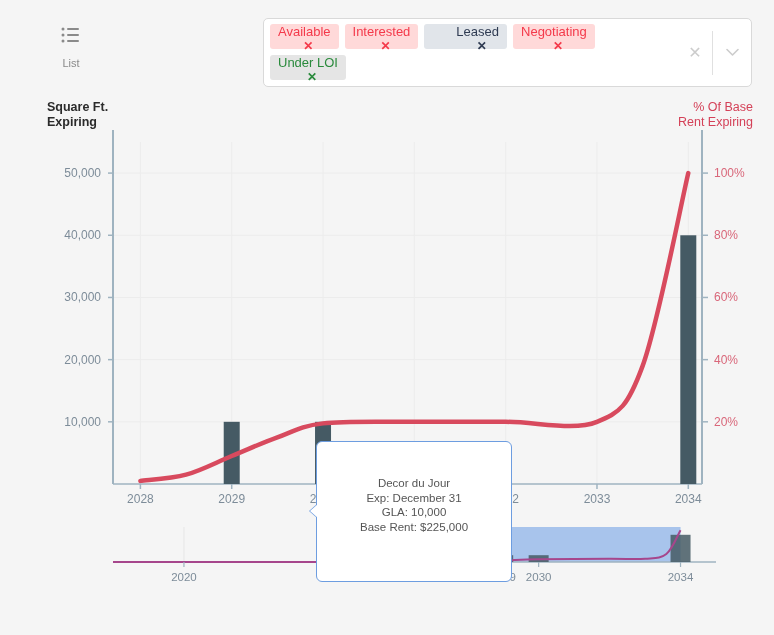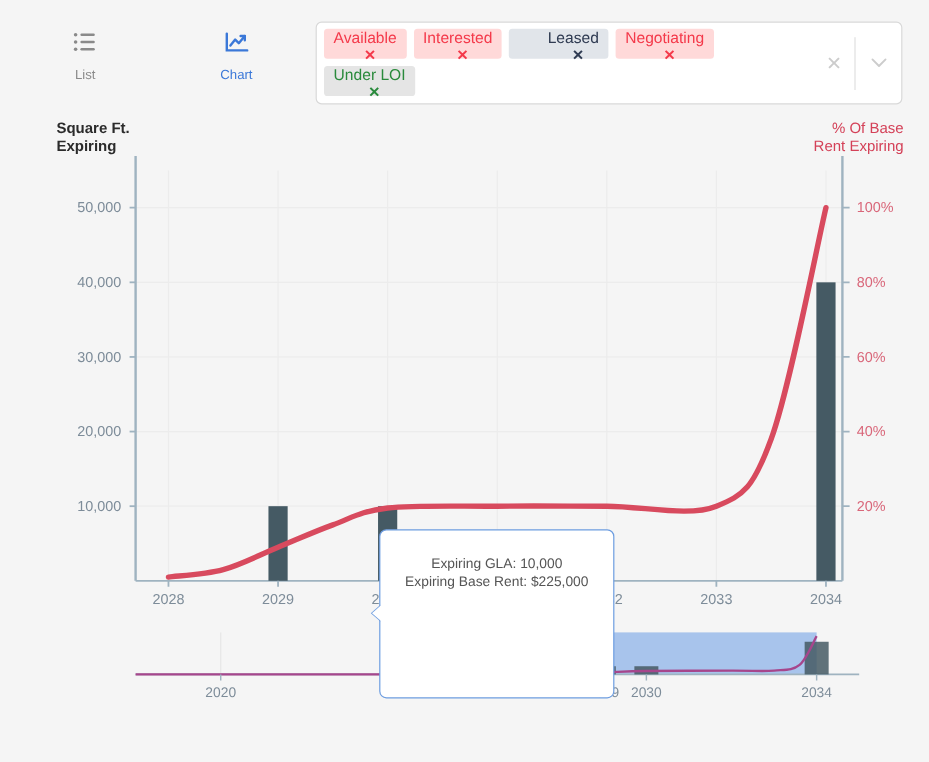--- a/index.html
+++ b/index.html
@@ -232,30 +232,20 @@
           <circle cx="2" cy="9" r="1.5"></circle>
             <rect x="6" y="8" width="12" height="2" rx="1"></rect>
           <circle cx="2" cy="15" r="1.5"></circle>
             <rect x="6" y="14" width="12" height="2" rx="1"></rect>
         </g>
       </svg>
     </span>
     <span class="vt-label">List</span>
   </div>
 
-  <div class="view-toggle" id="view-chart">
-    <span class="vt-icon">
-      <svg width="21" height="20" viewBox="0 0 21 20">
-        <path d="M2 2 L2 16 L19 16" stroke="#3b78d8" stroke-width="2" fill="none" stroke-linecap="round"></path>
-        <path d="M5 12 L9 7 L12 10 L17 4" stroke="#3b78d8" stroke-width="2" fill="none" stroke-linecap="round" stroke-linejoin="round"></path>
-        <path d="M17 4 L17 7.5 M17 4 L13.5 4" stroke="#3b78d8" stroke-width="2" fill="none" stroke-linecap="round"></path>
-      </svg>
-    </span>
-    <span class="vt-label">Chart</span>
-  </div>
 
   <div id="filter-box">
     <div id="filter-tags">
         <div class="tag red">
           <span>Available</span>
           <span class="tag-x">✕</span>
         </div>
         <div class="tag red">
           <span>Interested</span>
           <span class="tag-x">✕</span>
@@ -376,17 +366,19 @@
         <line x1="538.6470588235295" y1="478" x2="538.6470588235295" y2="483" stroke="#9fb3c0" stroke-width="1.2"></line>
         <text x="538.6470588235295" y="497" class="nav-xtick">2030</text>
         <line x1="680.5294117647059" y1="478" x2="680.5294117647059" y2="483" stroke="#9fb3c0" stroke-width="1.2"></line>
         <text x="680.5294117647059" y="497" class="nav-xtick">2034</text>
       </g>
   </svg>
 
   <div id="tooltip">
     <div id="tooltip-arrow-outer"></div>
     <div id="tooltip-arrow-inner"></div>
-    <div class="tt-block">Expiring GLA: 10,000
-Expiring Base Rent: $225,000</div>
     <div class="tt-gap"></div>
+    <div class="tt-block">Decor du Jour
+Exp: December 31
+GLA: 10,000
+Base Rent: $225,000</div>
   </div>
 </div>
 
 </body></html>

